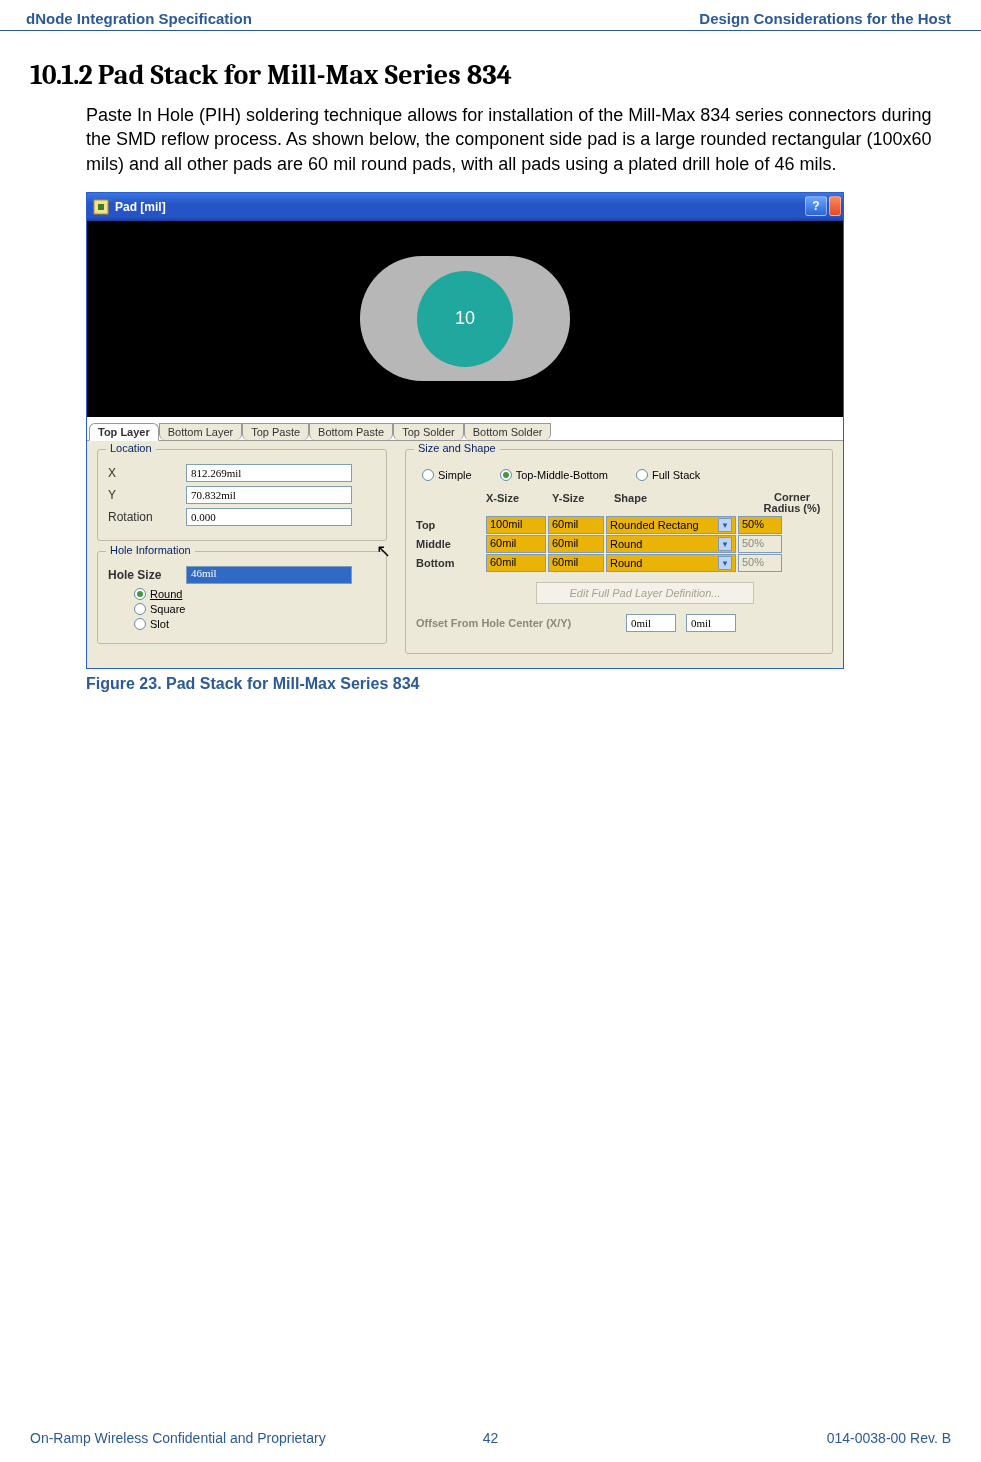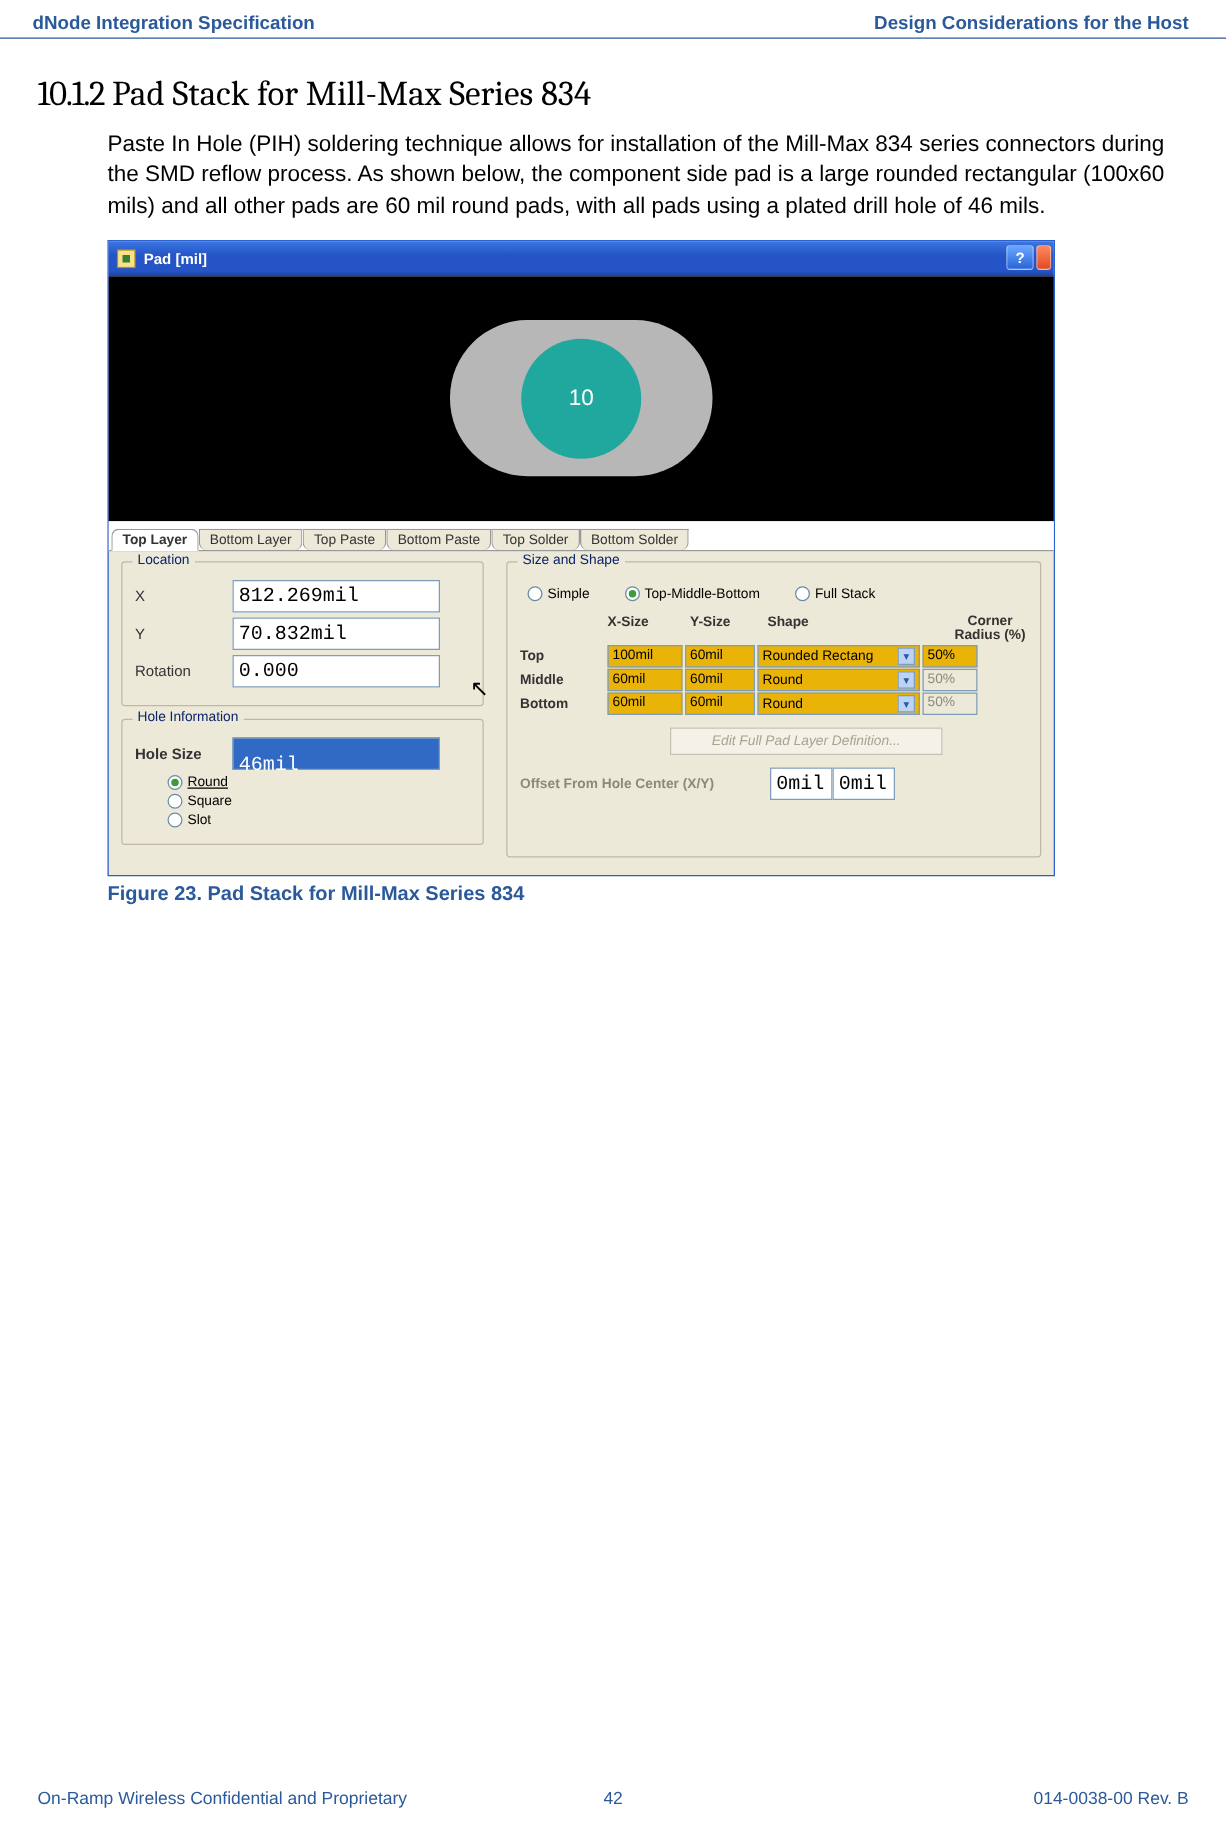--- a/index.html
+++ b/index.html
@@ -16,21 +16,21 @@
     justify-content: space-between;
     padding: 10px 30px 3px 26px;
     border-bottom: 1px solid #2b5a9a;
     font-size: 15px;
     font-weight: bold;
     color: #2b5a9a;
   }
   .section-heading {
     font-family: Cambria, Georgia, serif;
     font-size: 28px;
-    font-weight: normal;
+    font-weight: bold;
     margin: 28px 0 12px 30px;
   }
   .section-heading .num { letter-spacing: -1px; }
   .body-para {
     font-family: "Segoe UI", "Trebuchet MS", sans-serif;
     font-size: 18px;
     line-height: 1.35;
     margin: 0 30px 0 86px;
     max-width: 860px;
   }
@@ -124,22 +124,22 @@
   .groupbox > .legend {
     position:absolute; top:-8px; left:8px;
     background:#ece9d8; padding:0 4px;
     color:#0a246a; font-size:11px;
   }
   .form-row { display:flex; align-items:center; margin-bottom:4px; gap:8px; }
   .form-row .lbl { width:70px; color:#333; }
   .form-row .lbl.bold { font-weight:bold; }
   .txt {
     border:1px solid #7f9db9; background:#fff;
-    height:18px; padding:12px 4px; font-size:16px;
-    font-family: Liberation Mono, monospace;
+    height:18px; padding:0 4px; font-size:11px;
+    font-family: Liberation Serif, serif;
   }
   .txt.sel { background:#316ac5; color:#fff; }
   .radio-row { display:flex; align-items:center; gap:4px; margin:3px 0; font-size:11px; }
   .radio { width:12px; height:12px; border:1px solid #6b8aa7; border-radius:50%; background:#fff; display:inline-flex; align-items:center; justify-content:center; }
   .radio.checked::after { content:""; width:6px; height:6px; border-radius:50%; background:#3f9b3a; }
   .shape-radios { display:flex; gap:28px; margin: 2px 0 8px 6px; align-items:center;}
   .grid-head { display:flex; margin-left:70px; font-size:11px; font-weight:bold; color:#333; }
   .grid-head span:nth-child(1){ width:66px; }
   .grid-head span:nth-child(2){ width:62px; }
   .grid-head span:nth-child(3){ width:148px; }
@@ -157,21 +157,21 @@
     margin: 10px 0 10px 120px;
     width: 218px; height: 22px;
     border:1px solid #c6c3b3; background:#f4f2e8;
     color:#a7a38f; font-size:11px; font-style:italic;
     display:flex; align-items:center; justify-content:center;
   }
   .cursor {
     position:absolute; margin-left:-40px; margin-top:-42px;
     font-size:18px; color:#000;
   }
-  .offset-row { display:flex; align-items:center; gap:0; margin-top:6px;}
+  .offset-row { display:flex; align-items:center; gap:10px; margin-top:6px;}
   .offset-row .olbl { color:#8a8a7a; font-weight:bold; font-size:11px; width:200px;}
   .fig-caption {
     color:#2b5a9a; font-weight:bold;
     font-size:16px;
     margin: 6px 0 0 86px;
     font-family: Arial, sans-serif;
   }
   .page-footer {
     position:absolute; bottom:16px; left:0; right:0;
     display:flex; justify-content:space-between;

